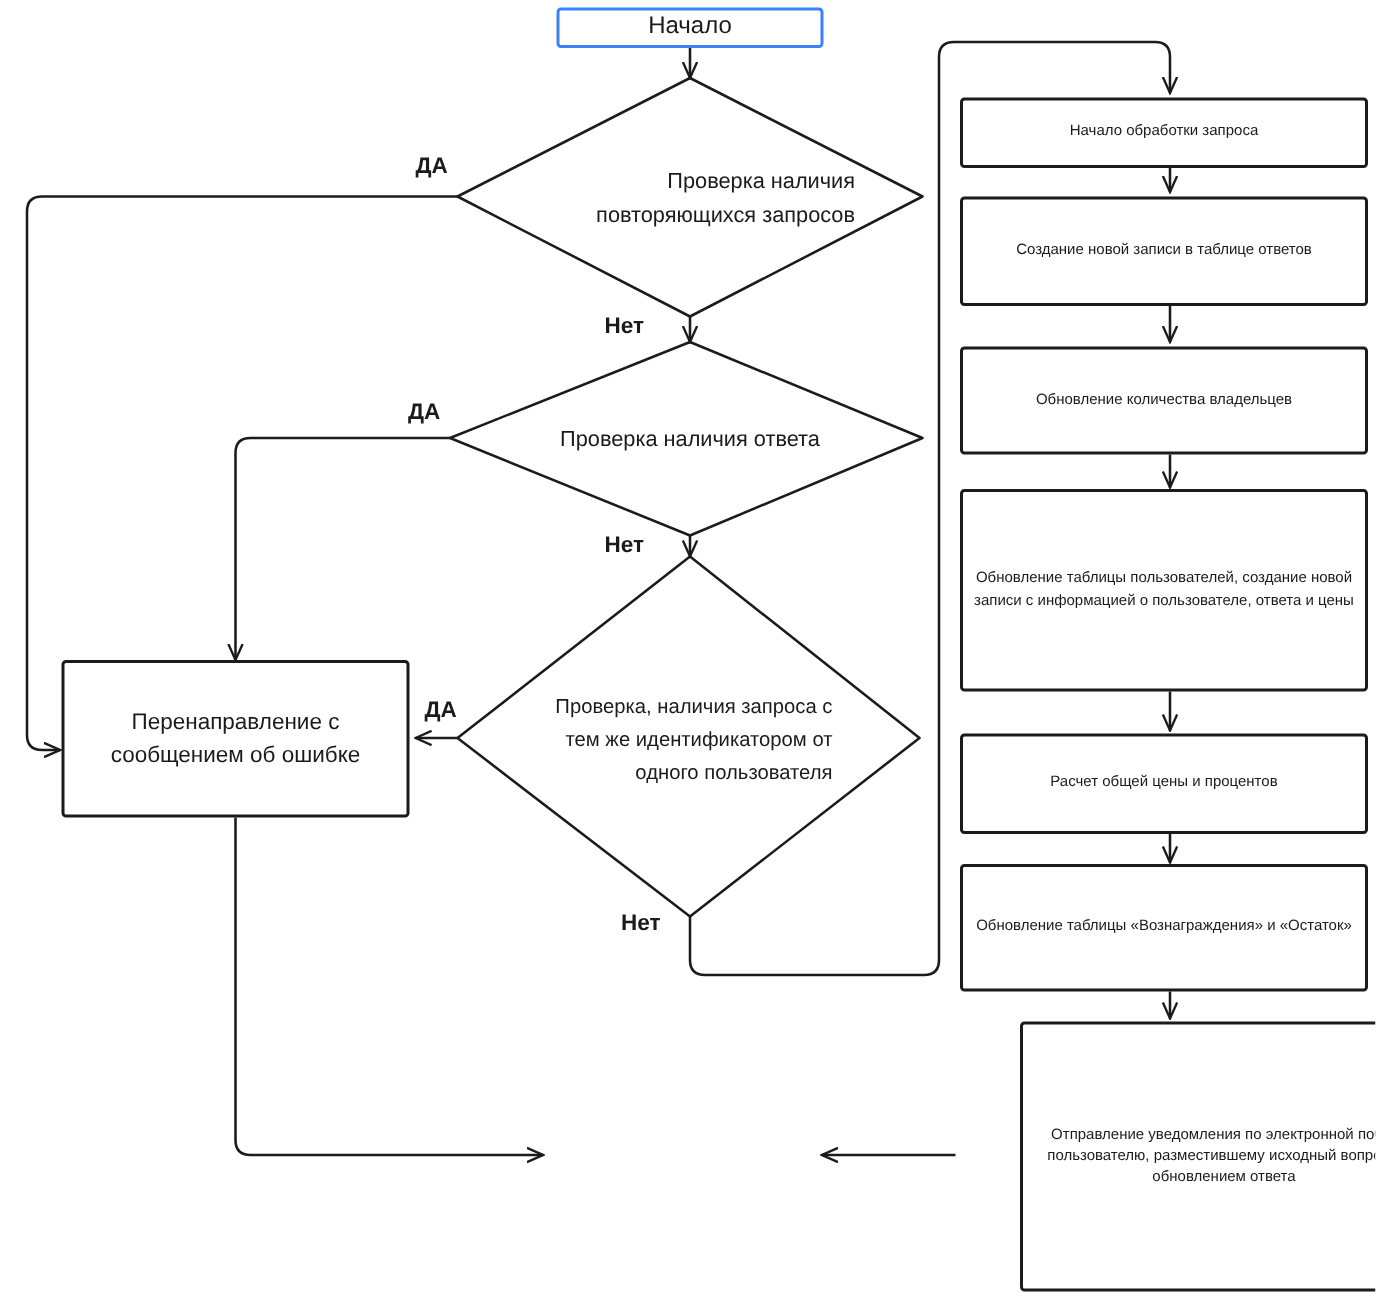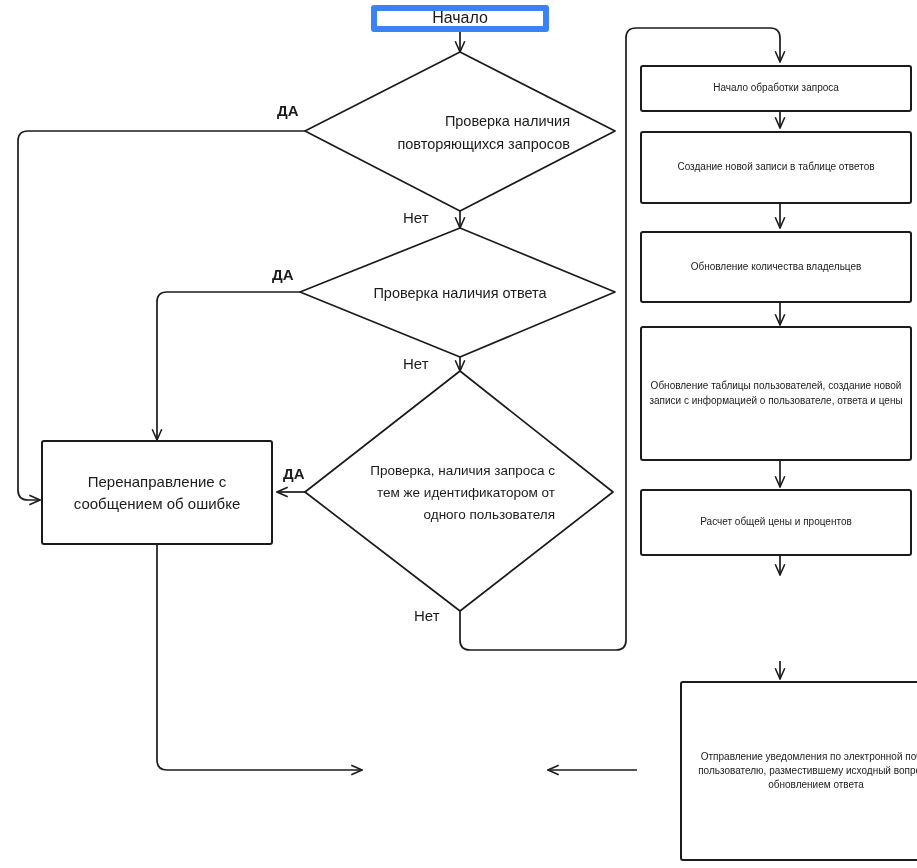--- a/index.html
+++ b/index.html
@@ -36,21 +36,21 @@
   }
   .proc {
     border: 2px solid #1b1b1b;
     border-radius: 3px;
     background: #ffffff;
     font-size: 10px;
     line-height: 1.42;
     padding: 3px 7px;
   }
   .terminator {
-    border: 6px solid #3b82f6;
+    border: 2px solid #3b82f6;
     border-radius: 3px;
     background: #ffffff;
     font-size: 16px;
     line-height: 1.3;
   }
   .diamond-label {
     position: absolute;
     display: flex;
     align-items: center;
     justify-content: center;
@@ -61,21 +61,21 @@
     pointer-events: none;
   }
   .edge-label {
     position: absolute;
     color: #1b1b1b;
     font-size: 15px;
     font-weight: bold;
     white-space: nowrap;
   }
   .edge-label.plain {
-    font-weight: normal;
+    font-weight: bold;
   }
 </style>
 </head>
 <body>
 
 <div id="canvas">
 
   <svg id="wires" viewBox="0 0 917 868" xmlns="http://www.w3.org/2000/svg">
     <defs>
       <marker id="arrow" viewBox="0 0 10 10" refX="9" refY="5" markerWidth="7" markerHeight="7" orient="auto-start-reverse">
@@ -152,20 +152,23 @@
   </div>
 
   <div class="node proc" style="left:640px; top:326px; width:272px; height:135px;">
     <span>Обновление таблицы пользователей, создание новой записи с информацией о пользователе, ответа и цены</span>
   </div>
 
   <div class="node proc" style="left:640px; top:489px; width:272px; height:67px;">
     <span>Расчет общей цены и процентов</span>
   </div>
 
+  <div class="node proc" style="left:640px; top:576px; width:272px; height:85px;">
+    <span>Обновление таблицы «Вознаграждения» и «Остаток»</span>
+  </div>
 
   <div class="node proc" style="left:640px; top:681px; width:272px; height:180px;margin-left:40px;">
     <span>Отправление уведомления по электронной почте пользователю, разместившему исходный вопрос с обновлением ответа</span>
   </div>
 
   <div class="edge-label" style="left:277px; top:102px;">ДА</div>
 
   <div class="edge-label plain" style="left:403px; top:209px;">Нет</div>
 
   <div class="edge-label" style="left:272px; top:266px;">ДА</div>

